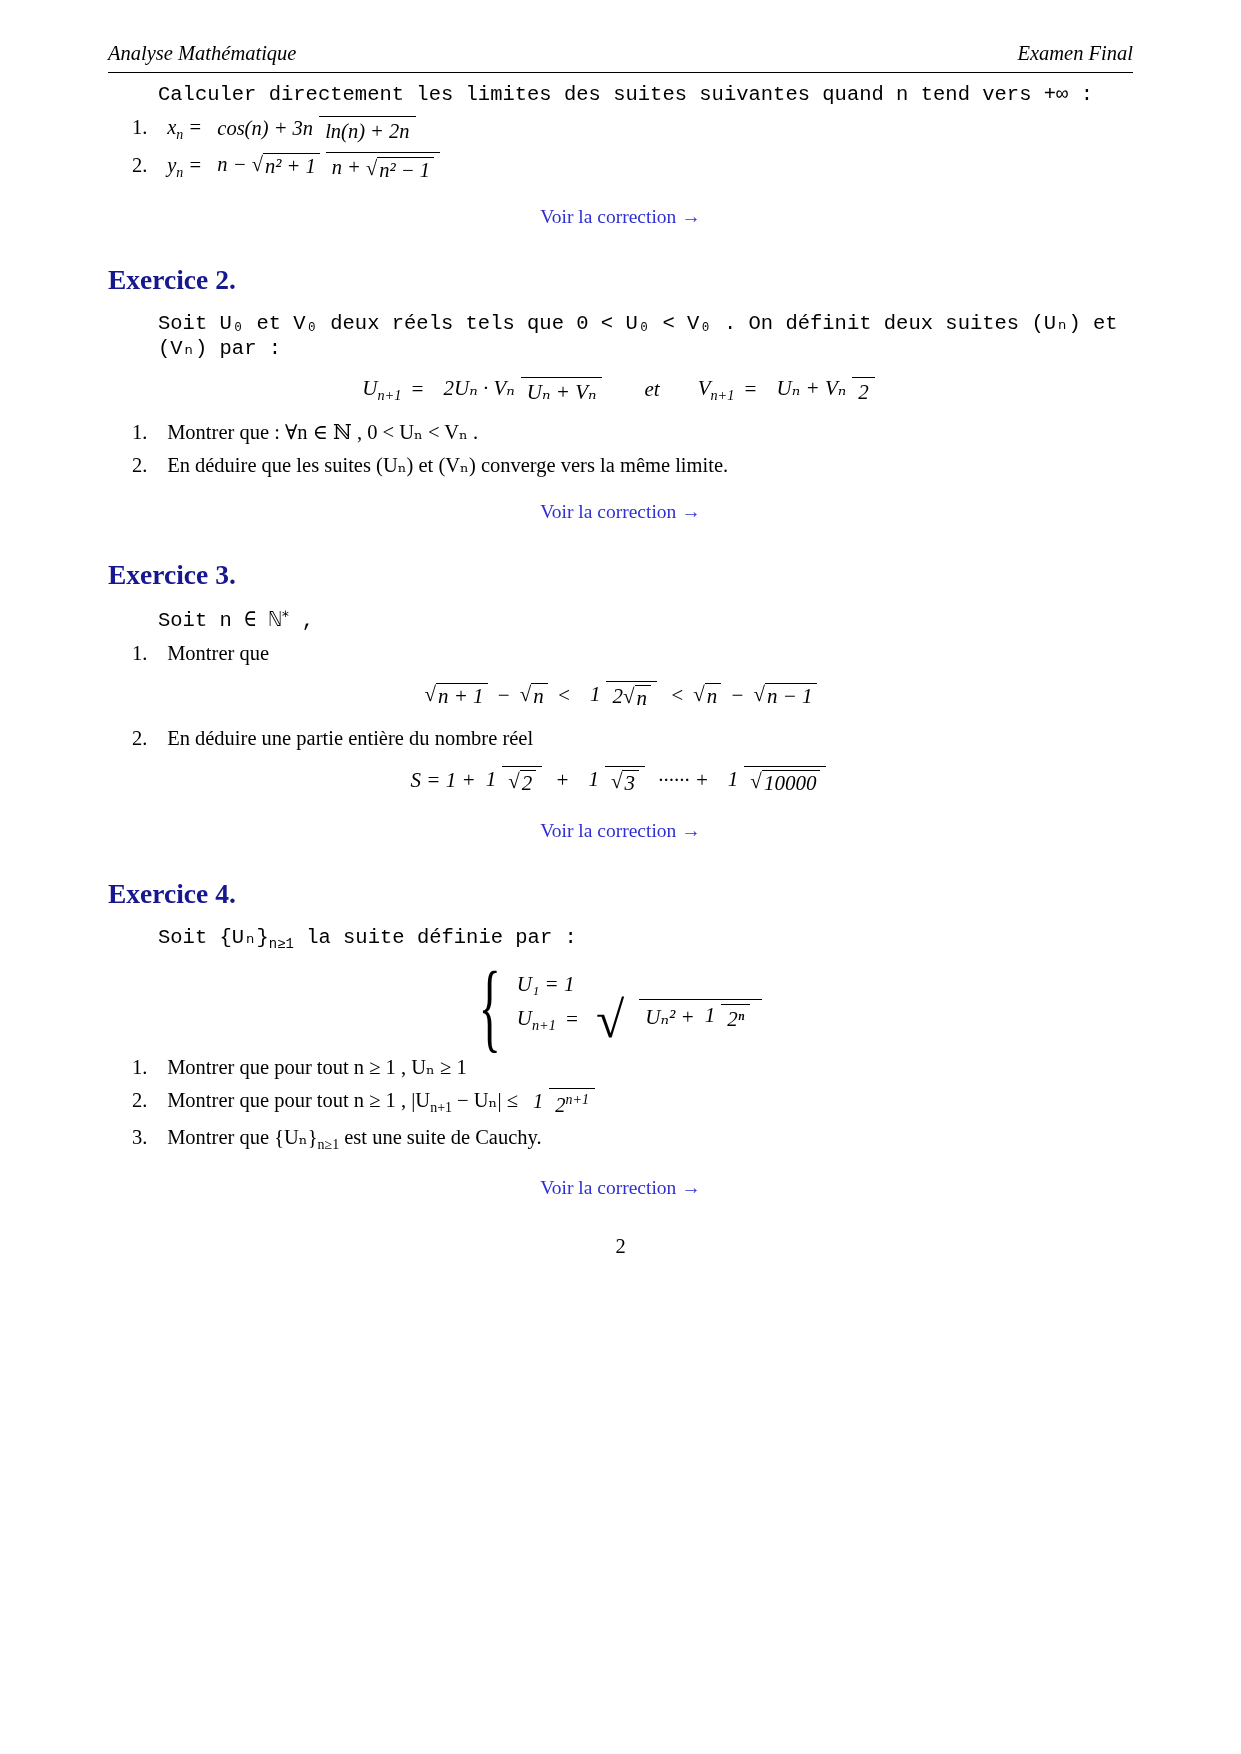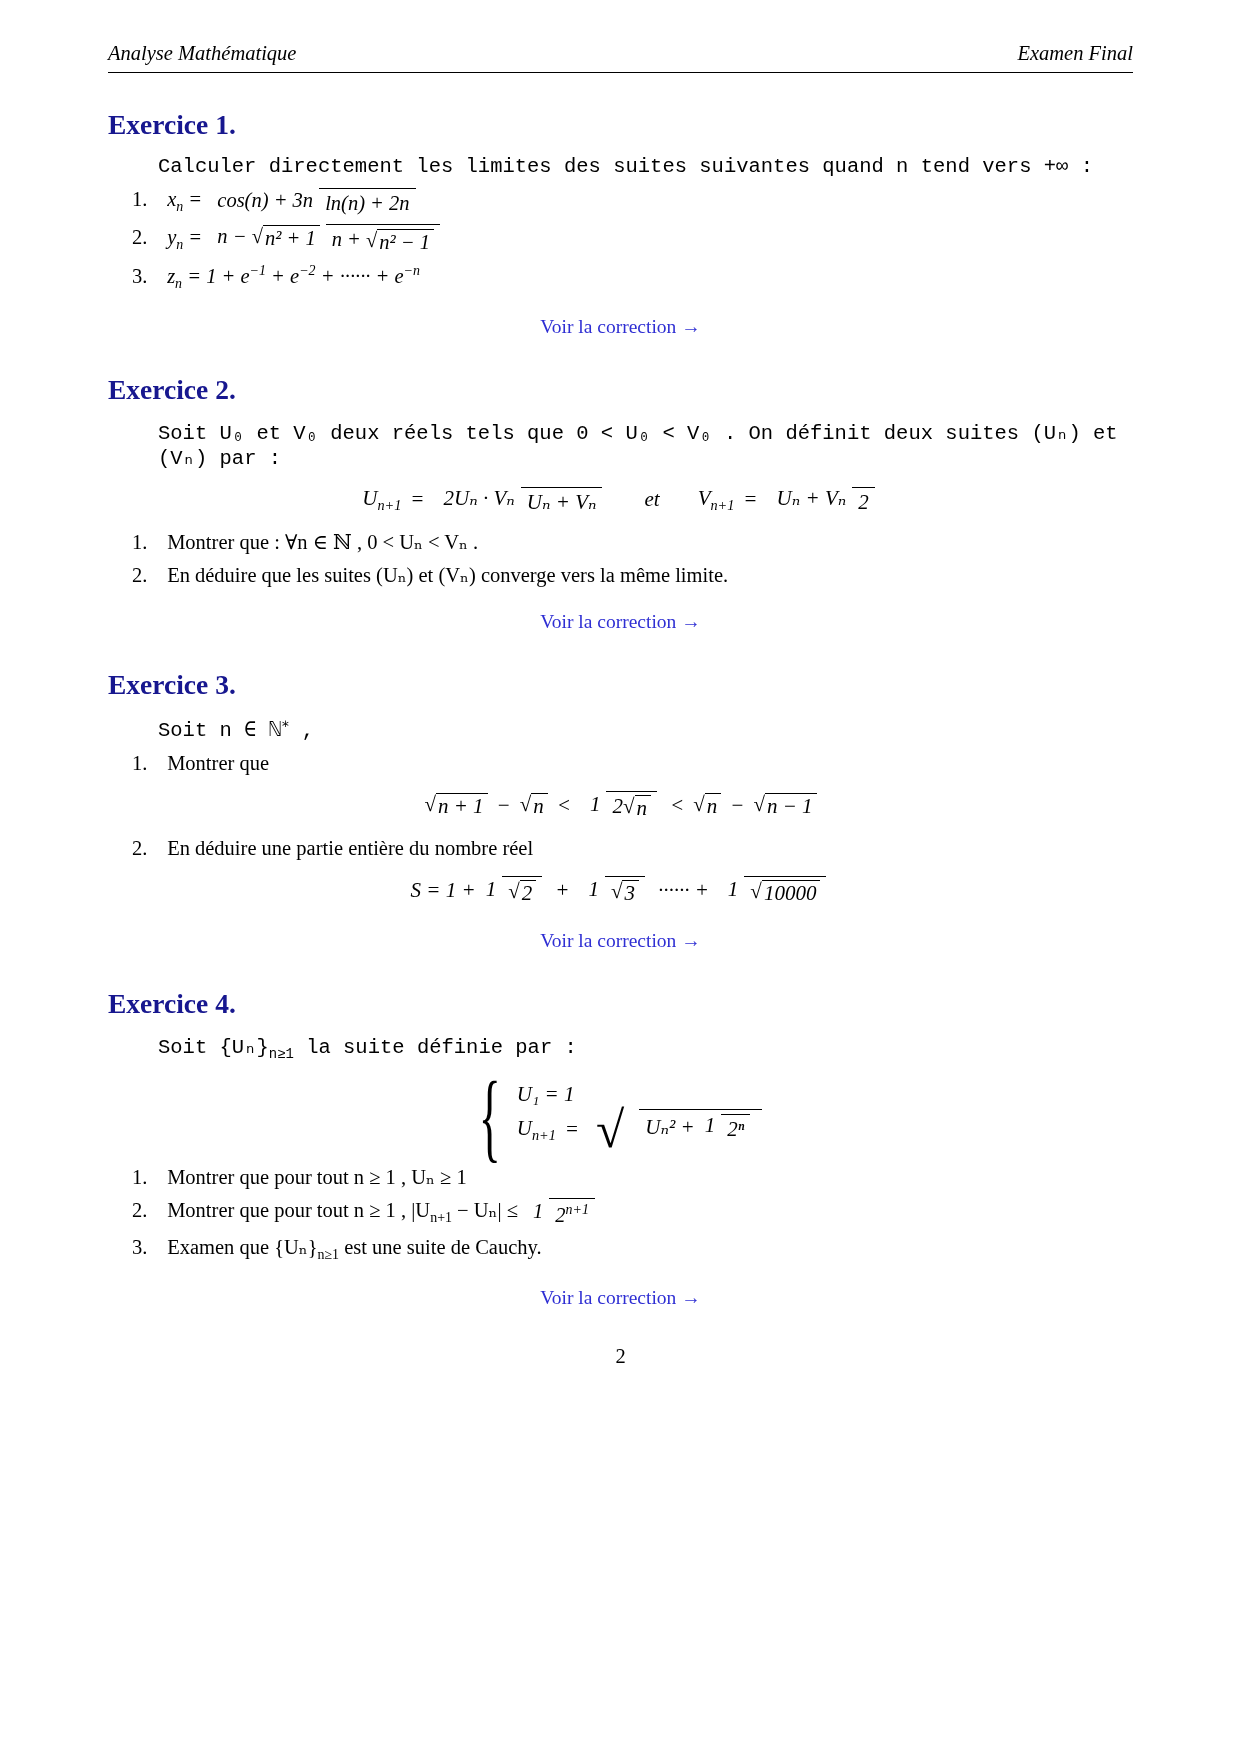--- a/index.html
+++ b/index.html
@@ -50,21 +50,20 @@
 <body>
 
 <div class="page">
 
   <div class="hdr">
     <span>Analyse Mathématique</span>
     <span>Examen Final</span>
   </div>
 
   <section>
-    <h2 class="ex-title">Exercice 1.</h2>
     <p class="intro">Calculer directement les limites des suites suivantes quand n tend vers +∞ :</p>
 
     <div class="lrow">
       <span class="li-num">1.</span>
       <span class="math"><span class="mi">x</span><sub>n</sub>
         <span>=</span>
         <span class="frac">
           <span class="fnum">cos(n) + 3n</span>
           <span class="fden">ln(n) + 2n</span>
         </span>
@@ -85,24 +84,20 @@
           <span class="fden">
             <span>n +</span>
             <span class="sqrt">
                 <span class="vinc">n² − 1</span>
               </span>
           </span>
         </span>
       </span>
     </div>
 
-    <div class="lrow">
-      <span class="li-num">3.</span>
-      <span class="math"><span class="mi">z</span><sub>n</sub><span> = 1 + e</span><sup>−1</sup><span> + e</span><sup>−2</sup><span> + ······ + e</span><sup>−n</sup></span>
-    </div>
 
     <div class="linkrow">
       <a>Voir la correction →</a>
     </div>
   </section>
 
   <section>
     <h2 class="ex-title">Exercice 2.</h2>
     <p class="intro">Soit U₀ et V₀ deux réels tels que 0 &lt; U₀ &lt; V₀ . On définit deux suites (Uₙ) et (Vₙ) par :</p>
 
@@ -236,21 +231,21 @@
     <div class="lrow">
       <span class="li-num">2.</span>
       <span>Montrer que pour tout n ≥ 1 , |U</span><sub>n+1</sub><span> − Uₙ| ≤ </span><span class="frac">
           <span class="fnum">1</span>
           <span class="fden"><span>2</span><sup>n+1</sup></span>
         </span>
     </div>
 
     <div class="lrow">
       <span class="li-num">3.</span>
-      <span>Examen que {Uₙ}</span><sub>n≥1</sub><span> est une suite de Cauchy.</span>
+      <span>Montrer que {Uₙ}</span><sub>n≥1</sub><span> est une suite de Cauchy.</span>
     </div>
 
     <div class="linkrow">
       <a>Voir la correction →</a>
     </div>
   </section>
 
   <div class="pageno">2</div>
 
 </div>

